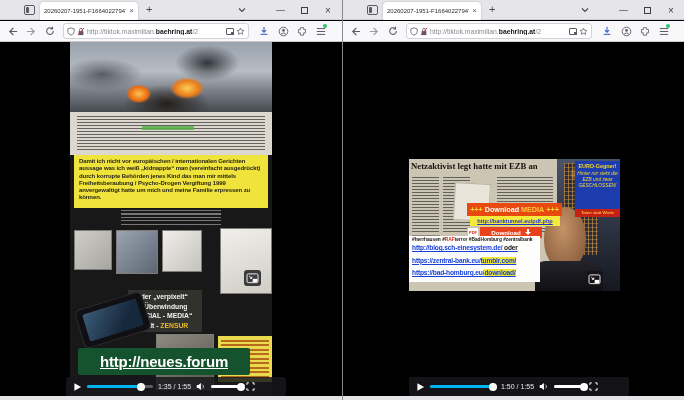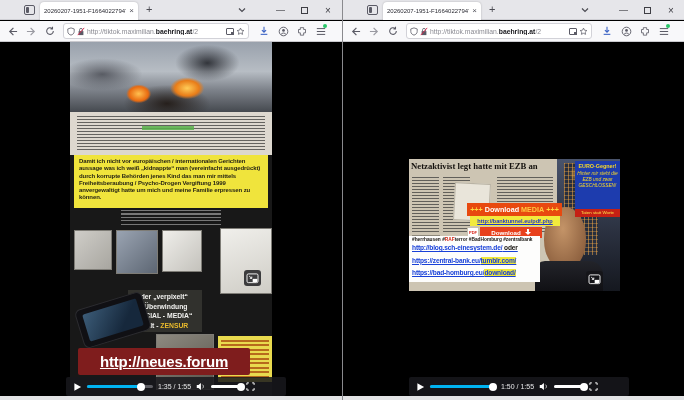--- a/index.html
+++ b/index.html
@@ -68,21 +68,21 @@
   .centertiny { left:51px; top:168px; width:100px; height:16px; }
   .thumb { background:linear-gradient(135deg,#cfcdc8,#a8a6a0); border:1px solid #7e7c76; }
   .notebox { left:58px; top:248px; width:74px; height:42px; background:rgba(52,52,48,.92);
     color:#f2f2f0; font-size:6.8px; font-weight:bold; line-height:9.6px; text-align:left; padding:2px 4px; white-space:nowrap;}
   .zensur { color:#e8b92c; }
   .phone { left:8px; top:258px; width:70px; height:40px; transform:rotate(-17deg);
     background:#101014; border-radius:6px; border:1px solid #2c2c30;}
   .phone::after { content:""; position:absolute; left:6px; top:5px; right:6px; bottom:5px;
     background:linear-gradient(130deg,#3c5c78,#16283c 70%); border-radius:2px; }
   .ybox { left:148px; top:294px; width:54px; height:46px; background:#e9da4e; padding:4px 3px; }
-  .redbanner { left:8px; top:306px; width:172px; height:27px; background:#7f1d1d; border-radius:2px;
+  .redbanner { left:8px; top:306px; width:172px; height:27px; background:#14532d; border-radius:2px;
     display:flex; align-items:center; justify-content:center; }
   .redbanner span { color:#fff; font-weight:bold; font-size:15px; text-decoration:underline; letter-spacing:-0.2px;}
 
   
   .paper { left:0; top:0; width:148px; height:132px; background:#cdc5b3; }
   .headline { left:2px; top:2px; width:144px; font-family:"Liberation Serif", serif; font-size:8.7px;
     font-weight:bold; color:#15120e; white-space:nowrap; }
   .papercol { top:18px; height:55px; width:27px; }
   .papernote { left:45px; top:24px; width:36px; height:38px; background:#e9e5da; transform:rotate(3deg);
     border:1px solid #b9b3a4; }

